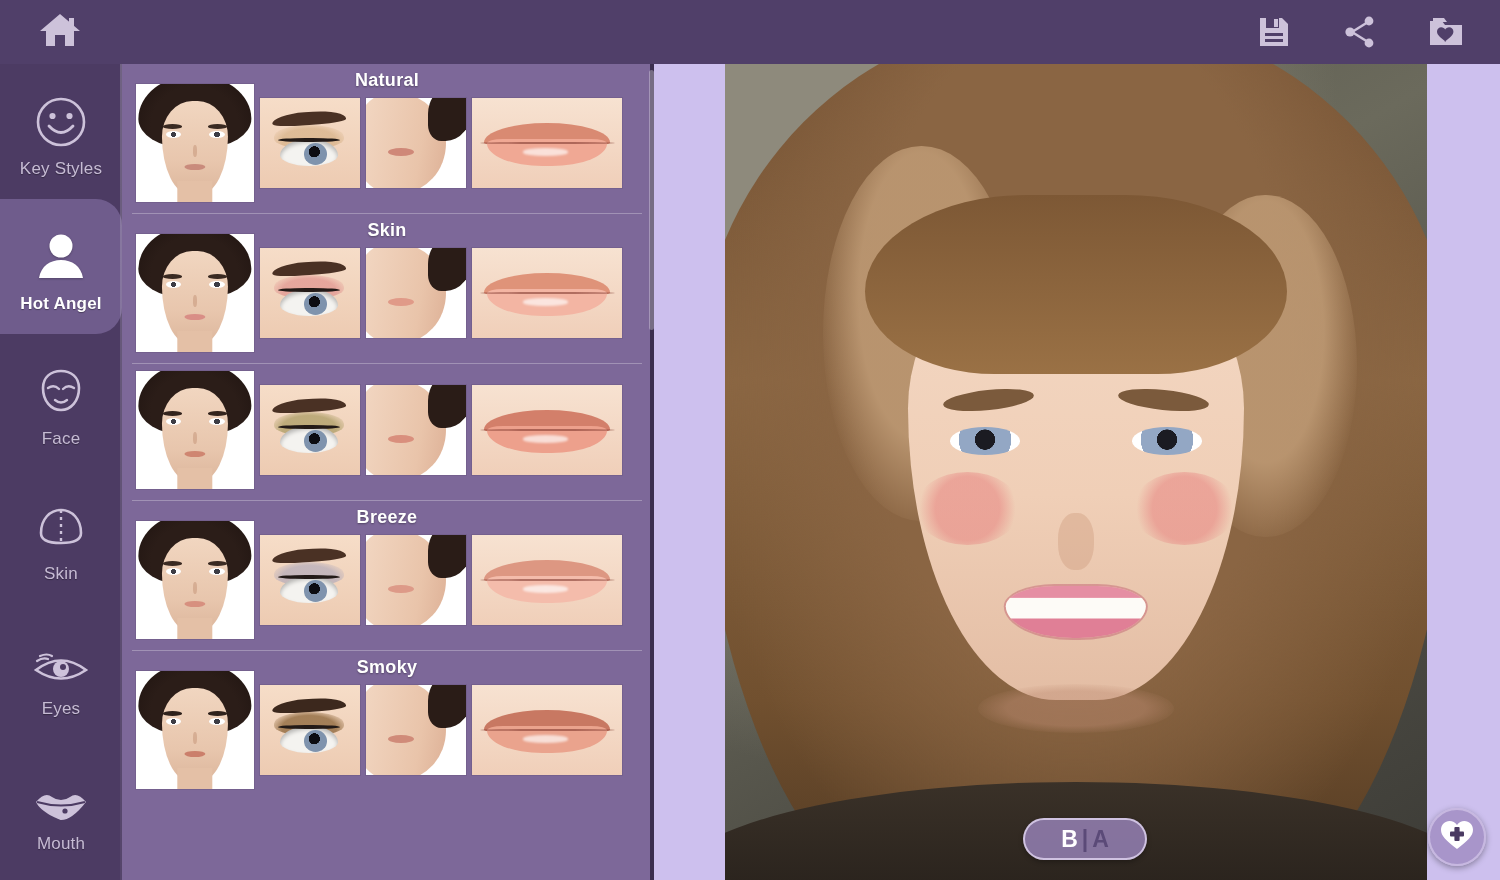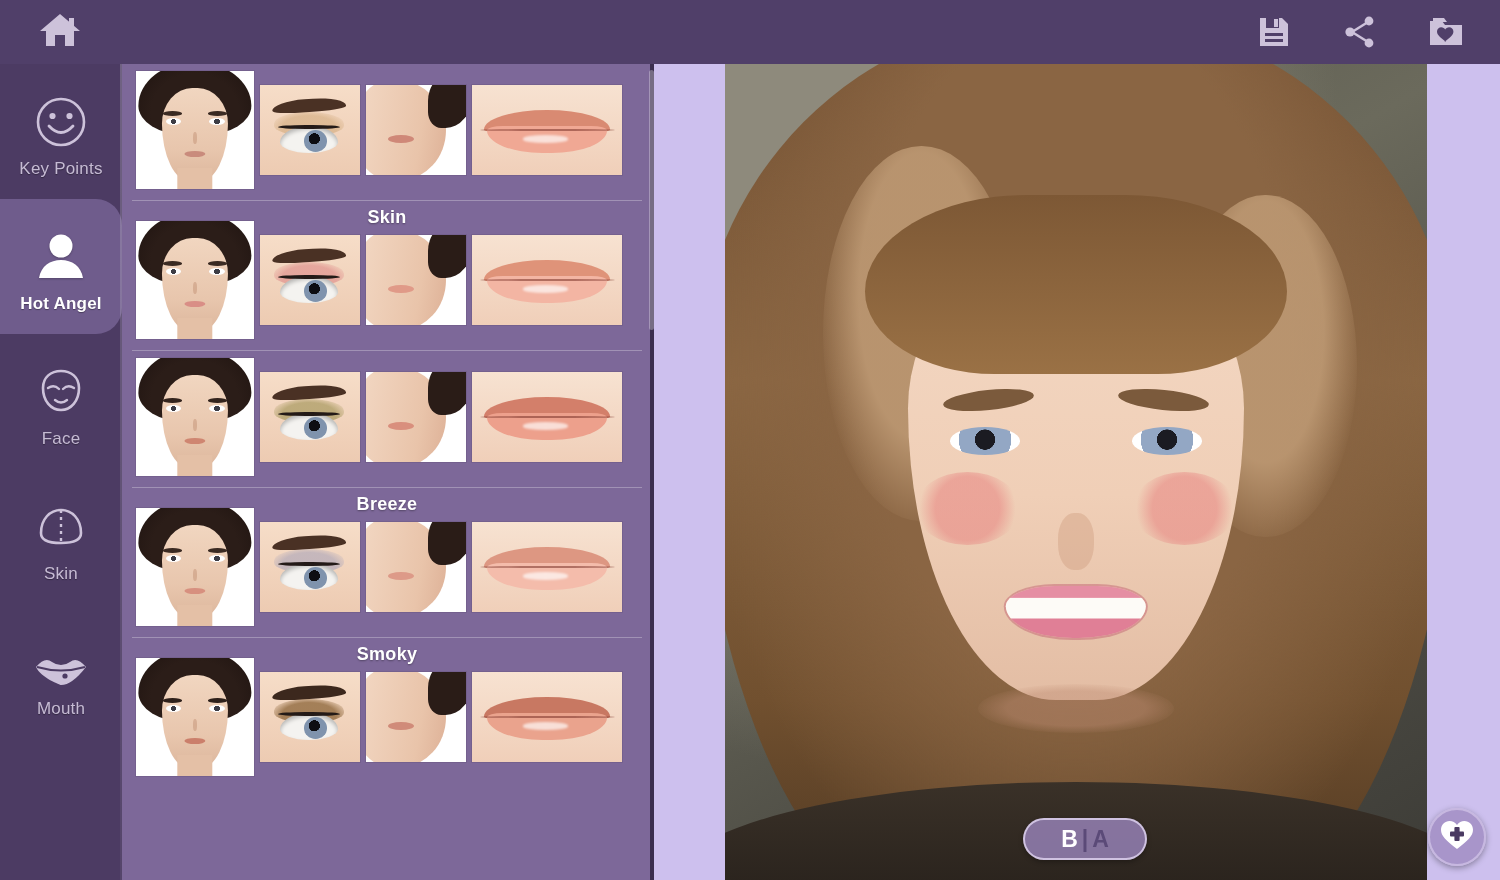--- a/index.html
+++ b/index.html
@@ -363,21 +363,21 @@
 
     <div class="side-item">
       <span class="si-icon">
         <svg width="56" height="56" viewBox="0 0 56 56" aria-hidden="true">
           <circle cx="28" cy="28" r="23" fill="none" stroke="#cdc2da" stroke-width="2.6"></circle>
           <circle cx="19.5" cy="22" r="3.1" fill="#cdc2da"></circle>
           <circle cx="36.5" cy="22" r="3.1" fill="#cdc2da"></circle>
           <path d="M16 32 q12 13 24 0" fill="none" stroke="#cdc2da" stroke-width="2.8" stroke-linecap="round"></path>
         </svg>
       </span>
-      <span class="si-label">Key Points</span>
+      <span class="si-label">Key Styles</span>
     </div>
 
     <div class="side-item selected">
       <span class="si-icon">
         <svg width="56" height="56" viewBox="0 0 56 56" aria-hidden="true">
           <circle cx="28" cy="17" r="11.5" fill="#ffffff"></circle>
           <path d="M6 49 c2-12 11-18 22-18 s20 6 22 18 z" fill="#ffffff"></path>
         </svg>
       </span>
       <span class="si-label">Hot Angel</span>
@@ -398,39 +398,52 @@
     <div class="side-item">
       <span class="si-icon">
         <svg width="56" height="56" viewBox="0 0 56 56" aria-hidden="true">
           <path d="M8 34 c0-14 9-23 20-23 s20 9 20 23 c0 6-5 10-20 10 s-20-4-20-10 z" fill="none" stroke="#cdc2da" stroke-width="2.6"></path>
           <line x1="28" y1="11" x2="28" y2="44" stroke="#cdc2da" stroke-width="2.4" stroke-dasharray="3 4"></line>
         </svg>
       </span>
       <span class="si-label">Skin</span>
     </div>
 
+    <div class="side-item">
+      <span class="si-icon">
+        <svg width="58" height="44" viewBox="0 0 58 44" aria-hidden="true">
+          <path d="M4 24 q25-19 50 0 q-25 17-50 0 z" fill="none" stroke="#cdc2da" stroke-width="2.6"></path>
+          <circle cx="29" cy="23" r="8" fill="#cdc2da"></circle>
+          <circle cx="31" cy="21" r="3" fill="#4c3b63"></circle>
+          <path d="M5 15 q6-4 11-2" fill="none" stroke="#cdc2da" stroke-width="2.2" stroke-linecap="round"></path>
+          <path d="M8 10 q7-3 12 0" fill="none" stroke="#cdc2da" stroke-width="2.2" stroke-linecap="round"></path>
+        </svg>
+      </span>
+      <span class="si-label">Eyes</span>
+    </div>
 
     <div class="side-item">
       <span class="si-icon">
         <svg width="58" height="42" viewBox="0 0 58 42" aria-hidden="true">
           <path d="M4 19 q9-11 16-5 q4 3 9 3 q5 0 9-3 q7-6 16 5 q-14 18-25 18 s-20-7-25-18 z" fill="#cdc2da"></path>
           <path d="M5 19 q24 7 48 0" fill="none" stroke="#4c3b63" stroke-width="2.2"></path>
           <circle cx="33" cy="28" r="2.6" fill="#4c3b63"></circle>
         </svg>
       </span>
       <span class="si-label">Mouth</span>
     </div>
 
     <div class="sidebar-edge"></div>
   </div>
 
   <div class="list-panel">
     <div class="list-inner">
 
       <div class="style-row">
+        <div class="row-label">Natural</div>
         <div class="thumbs">
           <div class="thumb t-face">
               <div class="art">
             <div class="face-bg"></div>
                 <div class="face-hair"></div>
                 <div class="face-skin"></div>
                 <div class="face-neck"></div>
             <div class="brow l"></div>
                 <div class="brow r"></div>
             <div class="eye l"></div>

